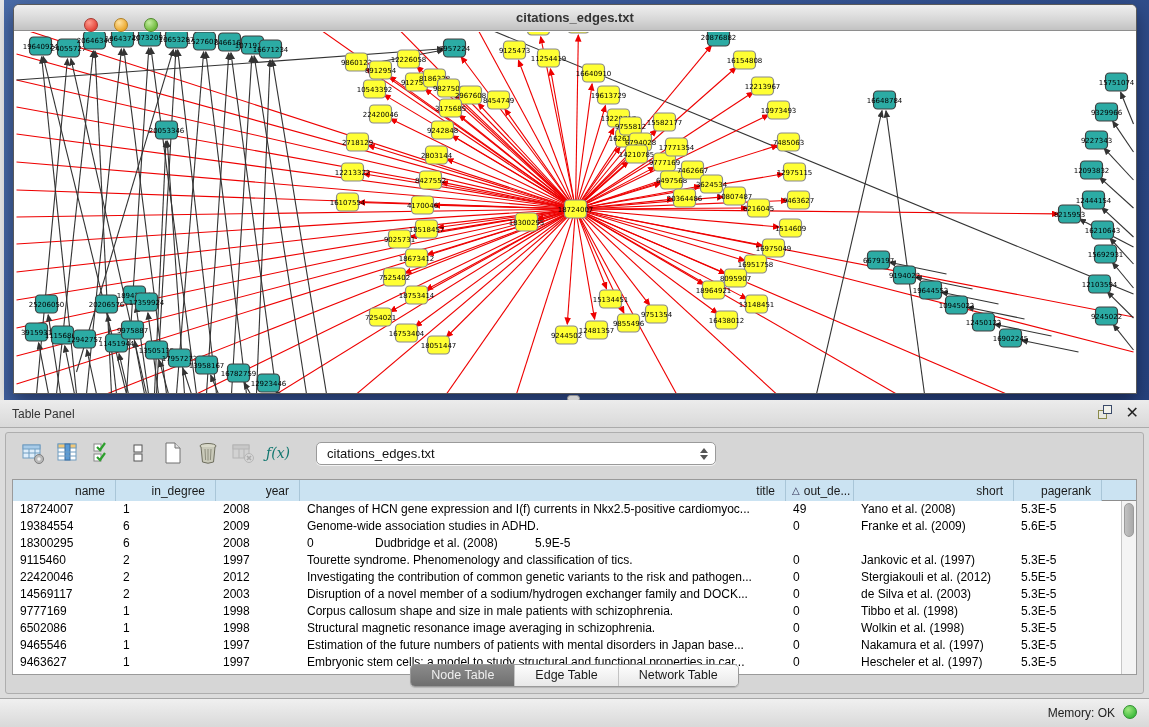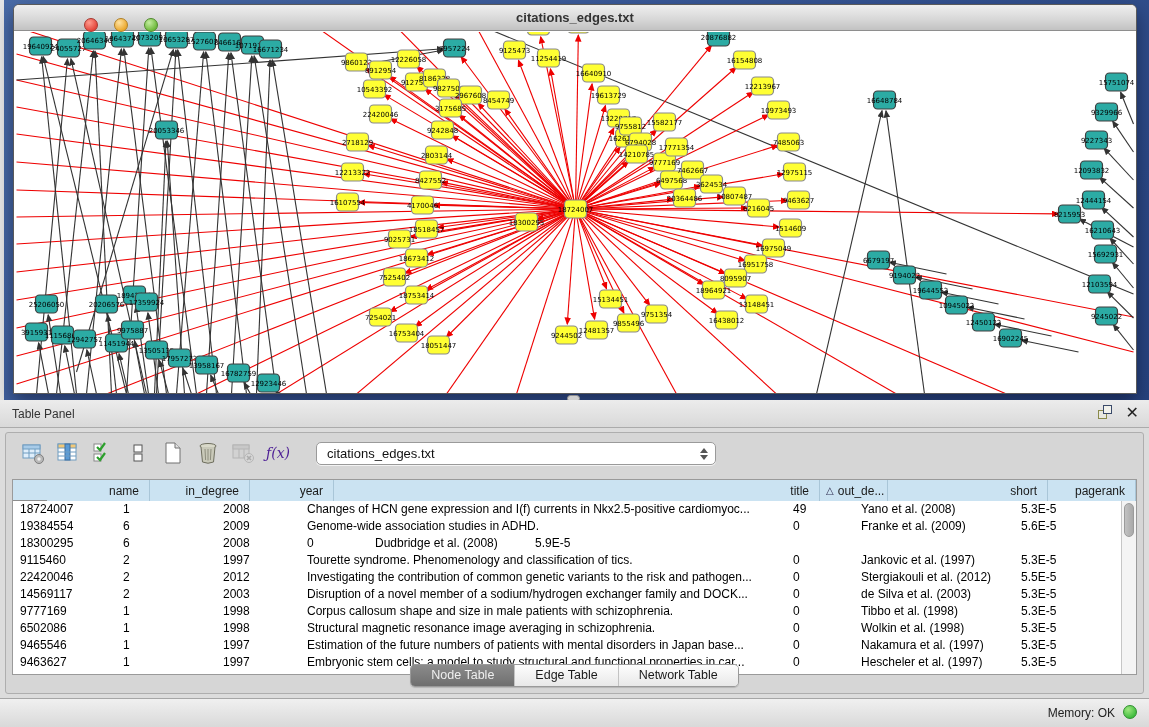--- a/index.html
+++ b/index.html
@@ -36,34 +36,34 @@
   .float-ic .sq1 { position:absolute; left:0; top:5px; width:9px; height:9px; border:1.5px solid #8a8a4a; background:#e8e8e0;}
   .float-ic .sq2 { position:absolute; left:5px; top:0; width:9px; height:9px; border:1.5px solid #3a4a6a; background:#f2f2ec;}
   .close-ic { font-size:16px; font-weight:bold; color:#222; line-height:16px; }
 
   .panel-body { position:absolute; left:5px; top:32px; right:5px; bottom:4px;
     background:#d6d6d6; border:1px solid #aeaeae; border-radius:3px; }
 
   .toolbar { height:40px; display:flex; align-items:center; padding-left:14px; gap:9px; }
   .tb-ic { width:26px; height:26px; display:flex; align-items:center; justify-content:center;
     border-radius:3px; }
-  .fx { font-family:"DejaVu Serif",serif; font-style:italic; font-size:14px; color:#4c1d95; }
+  .fx { font-family:"DejaVu Serif",serif; font-style:italic; font-size:14px; color:#0f766e; }
   .combo { position:relative; margin-left:16px; width:400px; height:23px; background:#fff;
     border:1px solid #9a9a9a; border-radius:5px; box-shadow:0 1px 0 rgba(255,255,255,.7);
     font-size:13px; color:#111; line-height:21px; padding-left:10px; }
   .combo .stepper { position:absolute; right:4px; top:2px; width:14px; height:18px;
     display:flex; flex-direction:column; align-items:center; justify-content:center; gap:2px; }
   .combo .stepper i { width:0; height:0; border-left:4px solid transparent; border-right:4px solid transparent; }
   .combo .stepper .up { border-bottom:5px solid #555; }
   .combo .stepper .dn { border-top:5px solid #555; }
 
   
   .grid-wrap { position:absolute; left:6px; top:46px; right:6px; height:196px;
     background:#fff; border:1px solid #9a9a9a; overflow:hidden; }
-  .thead { display:flex; height:21px; background:#cbe3f2; border-bottom:1px solid #8d8d8d;justify-content:flex-end; }
+  .thead { display:flex; height:21px; background:#cbe3f2; border-bottom:1px solid #8d8d8d; }
   .th { height:21px; font-size:12px; color:#1a1a1a; display:flex; align-items:center;
     justify-content:flex-end; padding-right:10px; border-right:1px solid #a9c6d8;
     background:#cbe3f2; white-space:nowrap; overflow:hidden; }
   .th.sorted { justify-content:flex-start; padding-left:6px; }
   .th .sort { color:#335; font-size:10px; margin-right:4px; }
   .tbody { background:#fff; }
   .tr { display:flex; height:17px; }
   .td { font-size:12px; color:#000; padding-left:7px; white-space:nowrap; overflow:hidden;
     line-height:17px; }
   .vscroll { position:absolute; right:0; top:21px; width:15px; bottom:0;

